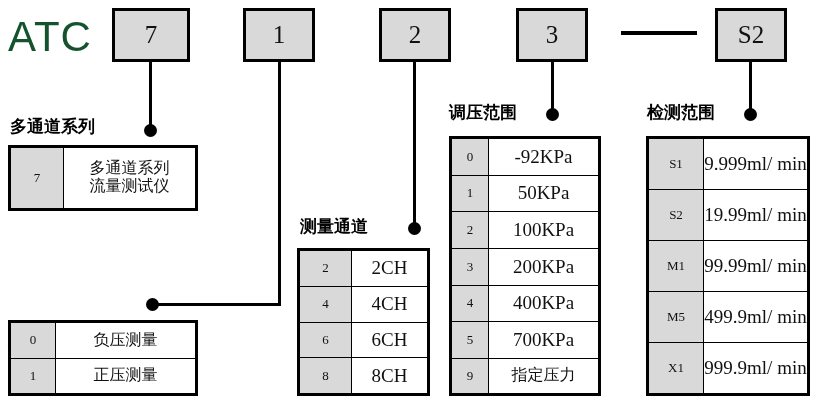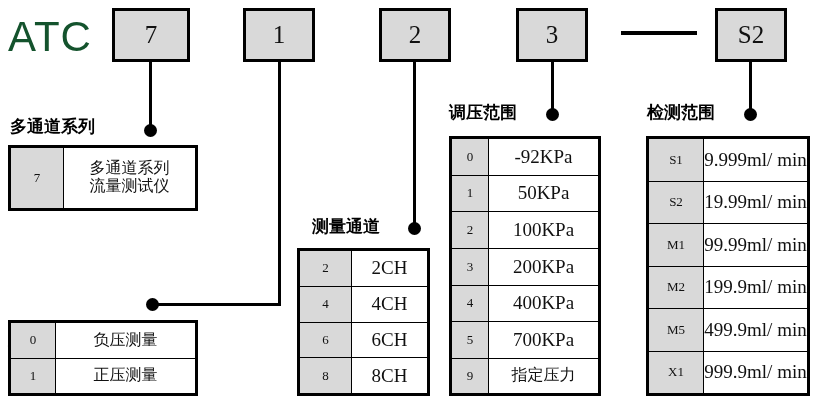--- a/index.html
+++ b/index.html
@@ -107,21 +107,21 @@
         <td class="val cn">负压测量</td>
       </tr>
       <tr>
         <td class="key">1</td>
         <td class="val cn">正压测量</td>
       </tr>
     </tbody>
       </table>
   </div>
 
-  <div class="seclabel" style="left:312px;top:218px;">测量通道</div>
+  <div class="seclabel" style="left:300px;top:218px;">测量通道</div>
 
   <div class="tbl" style="left:297px;top:248px;width:133px;height:148px;">
     <table>
       <tbody>
           <tr>
         <td class="key" style="width:51px;">2</td>
         <td class="val">2CH</td>
       </tr>
       <tr>
         <td class="key">4</td>
@@ -187,24 +187,20 @@
       </tr>
       <tr>
         <td class="key">S2</td>
         <td class="val">19.99ml/ min</td>
       </tr>
       <tr>
         <td class="key">M1</td>
         <td class="val">99.99ml/ min</td>
       </tr>
       <tr>
-        <td class="key">M2</td>
-        <td class="val">199.9ml/ min</td>
-      </tr>
-      <tr>
         <td class="key">M5</td>
         <td class="val">499.9ml/ min</td>
       </tr>
       <tr>
         <td class="key">X1</td>
         <td class="val">999.9ml/ min</td>
       </tr>
     </tbody>
       </table>
   </div>

